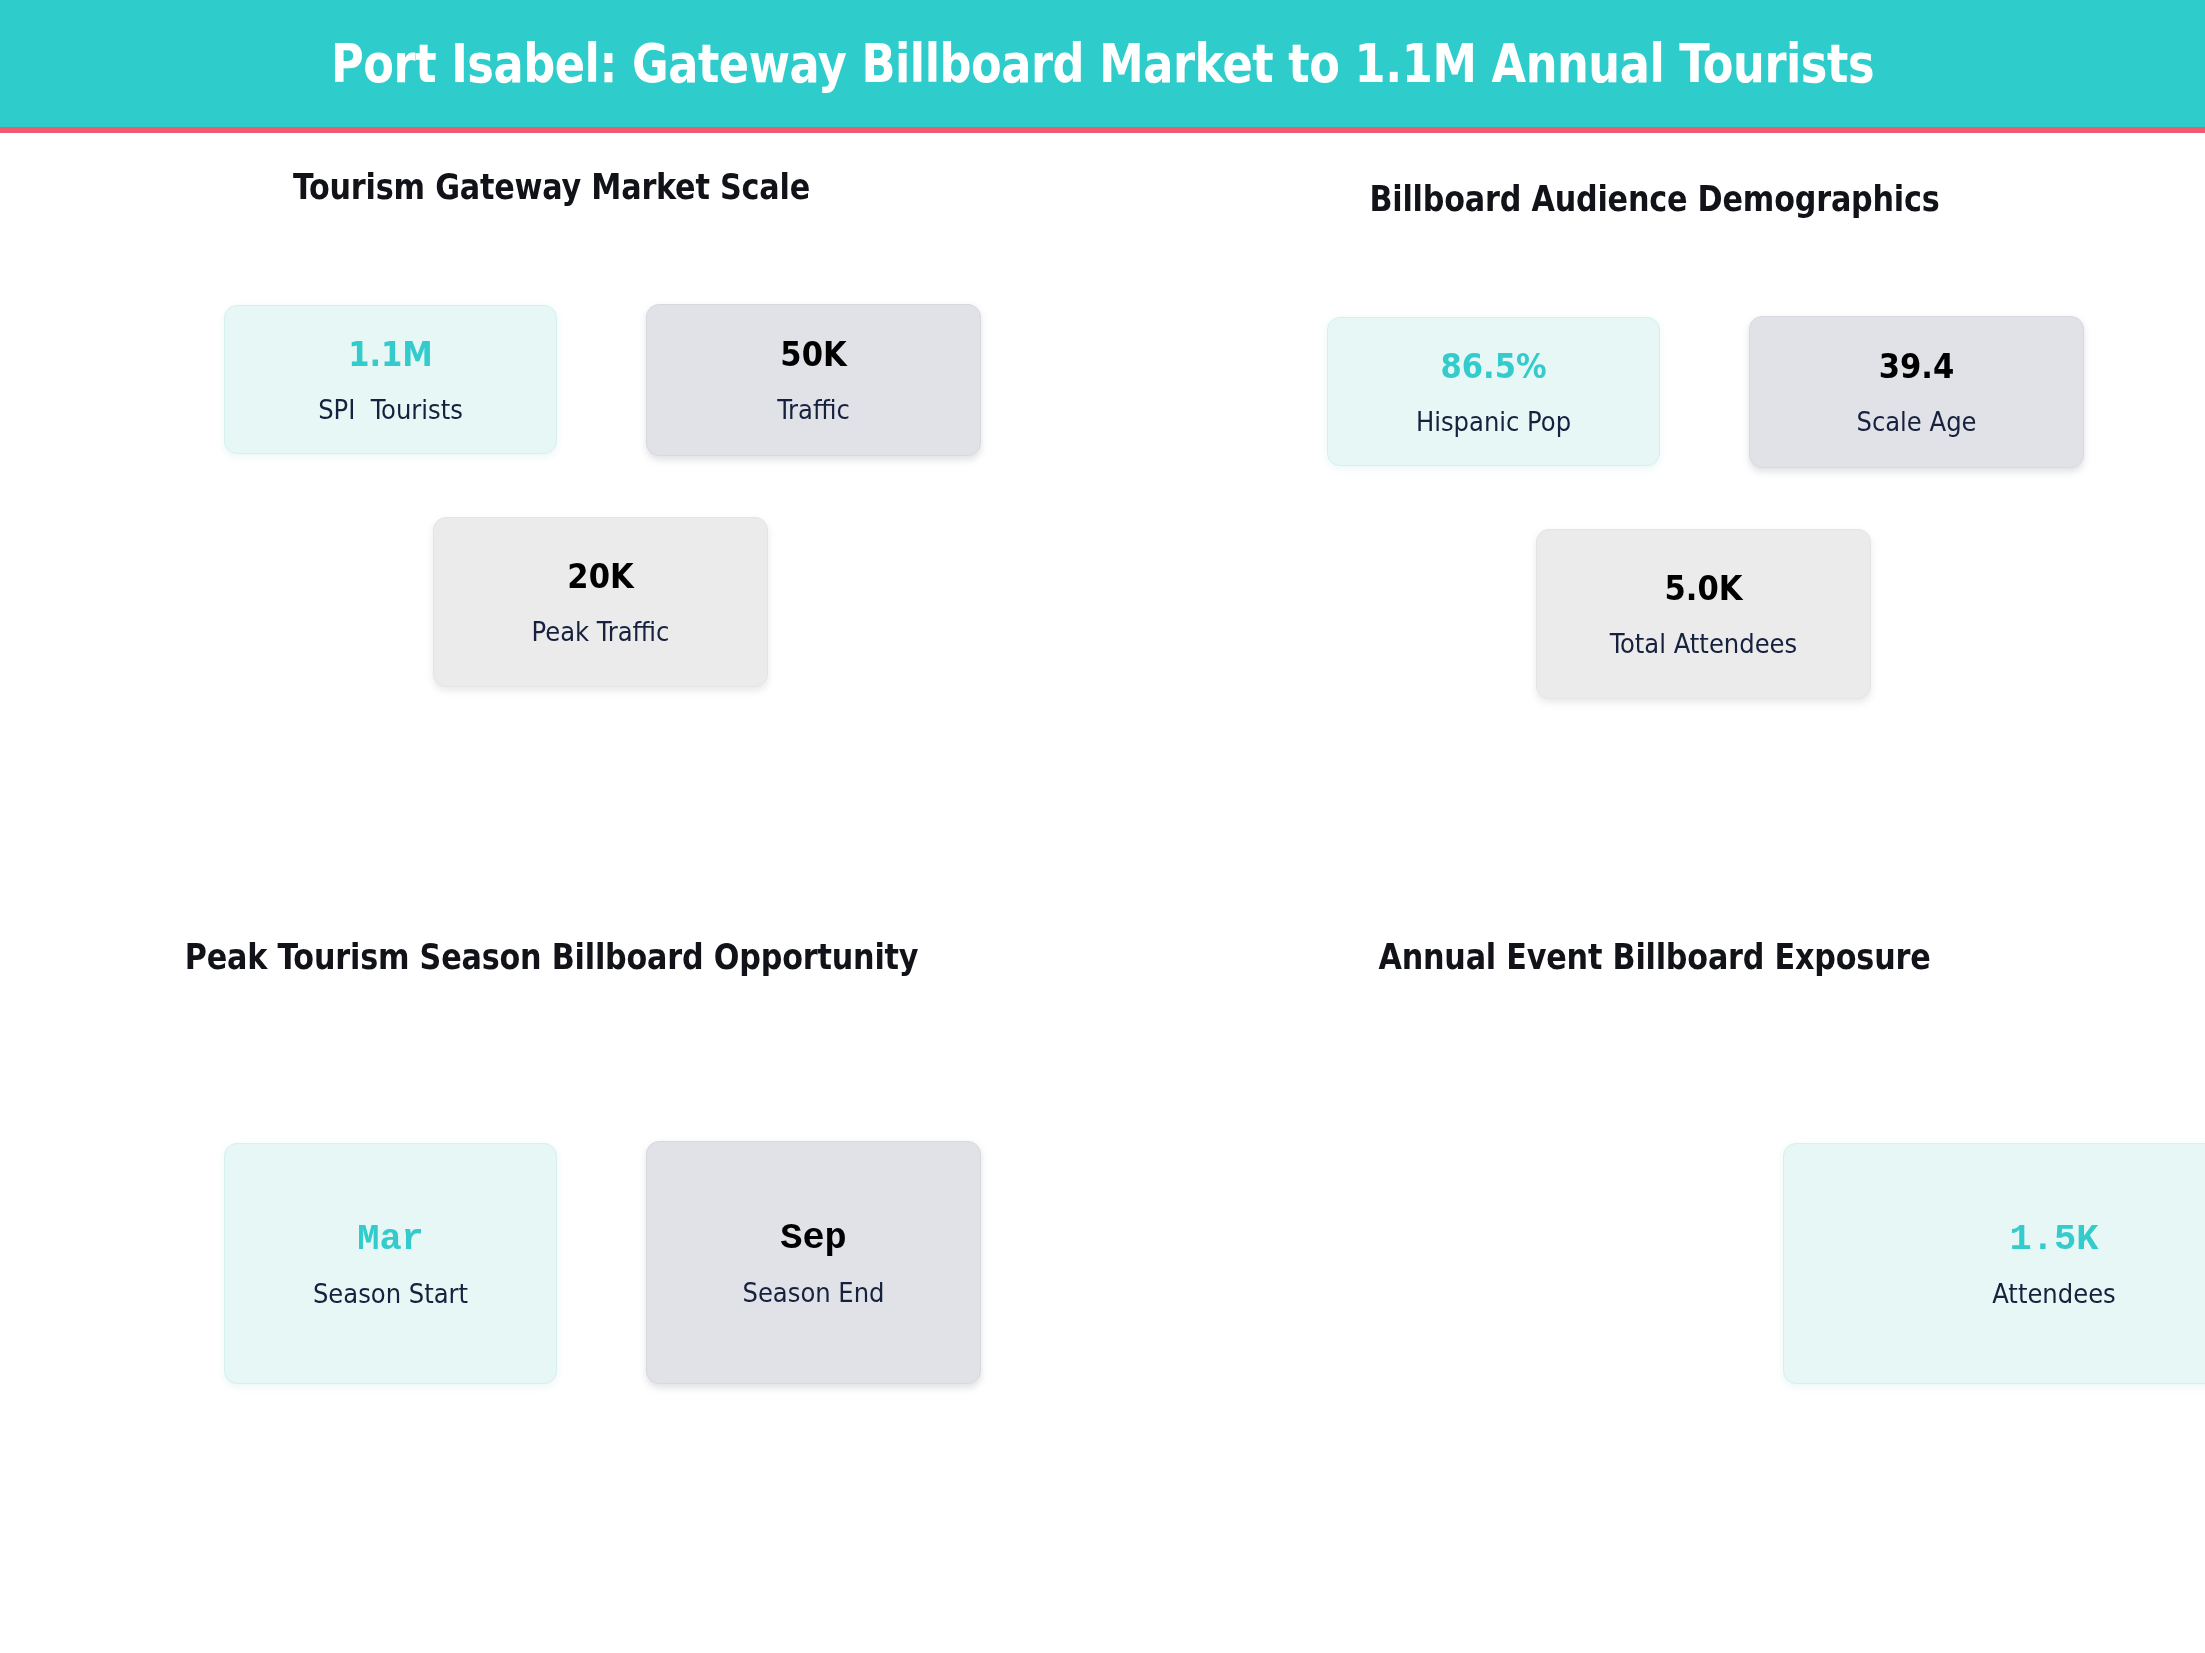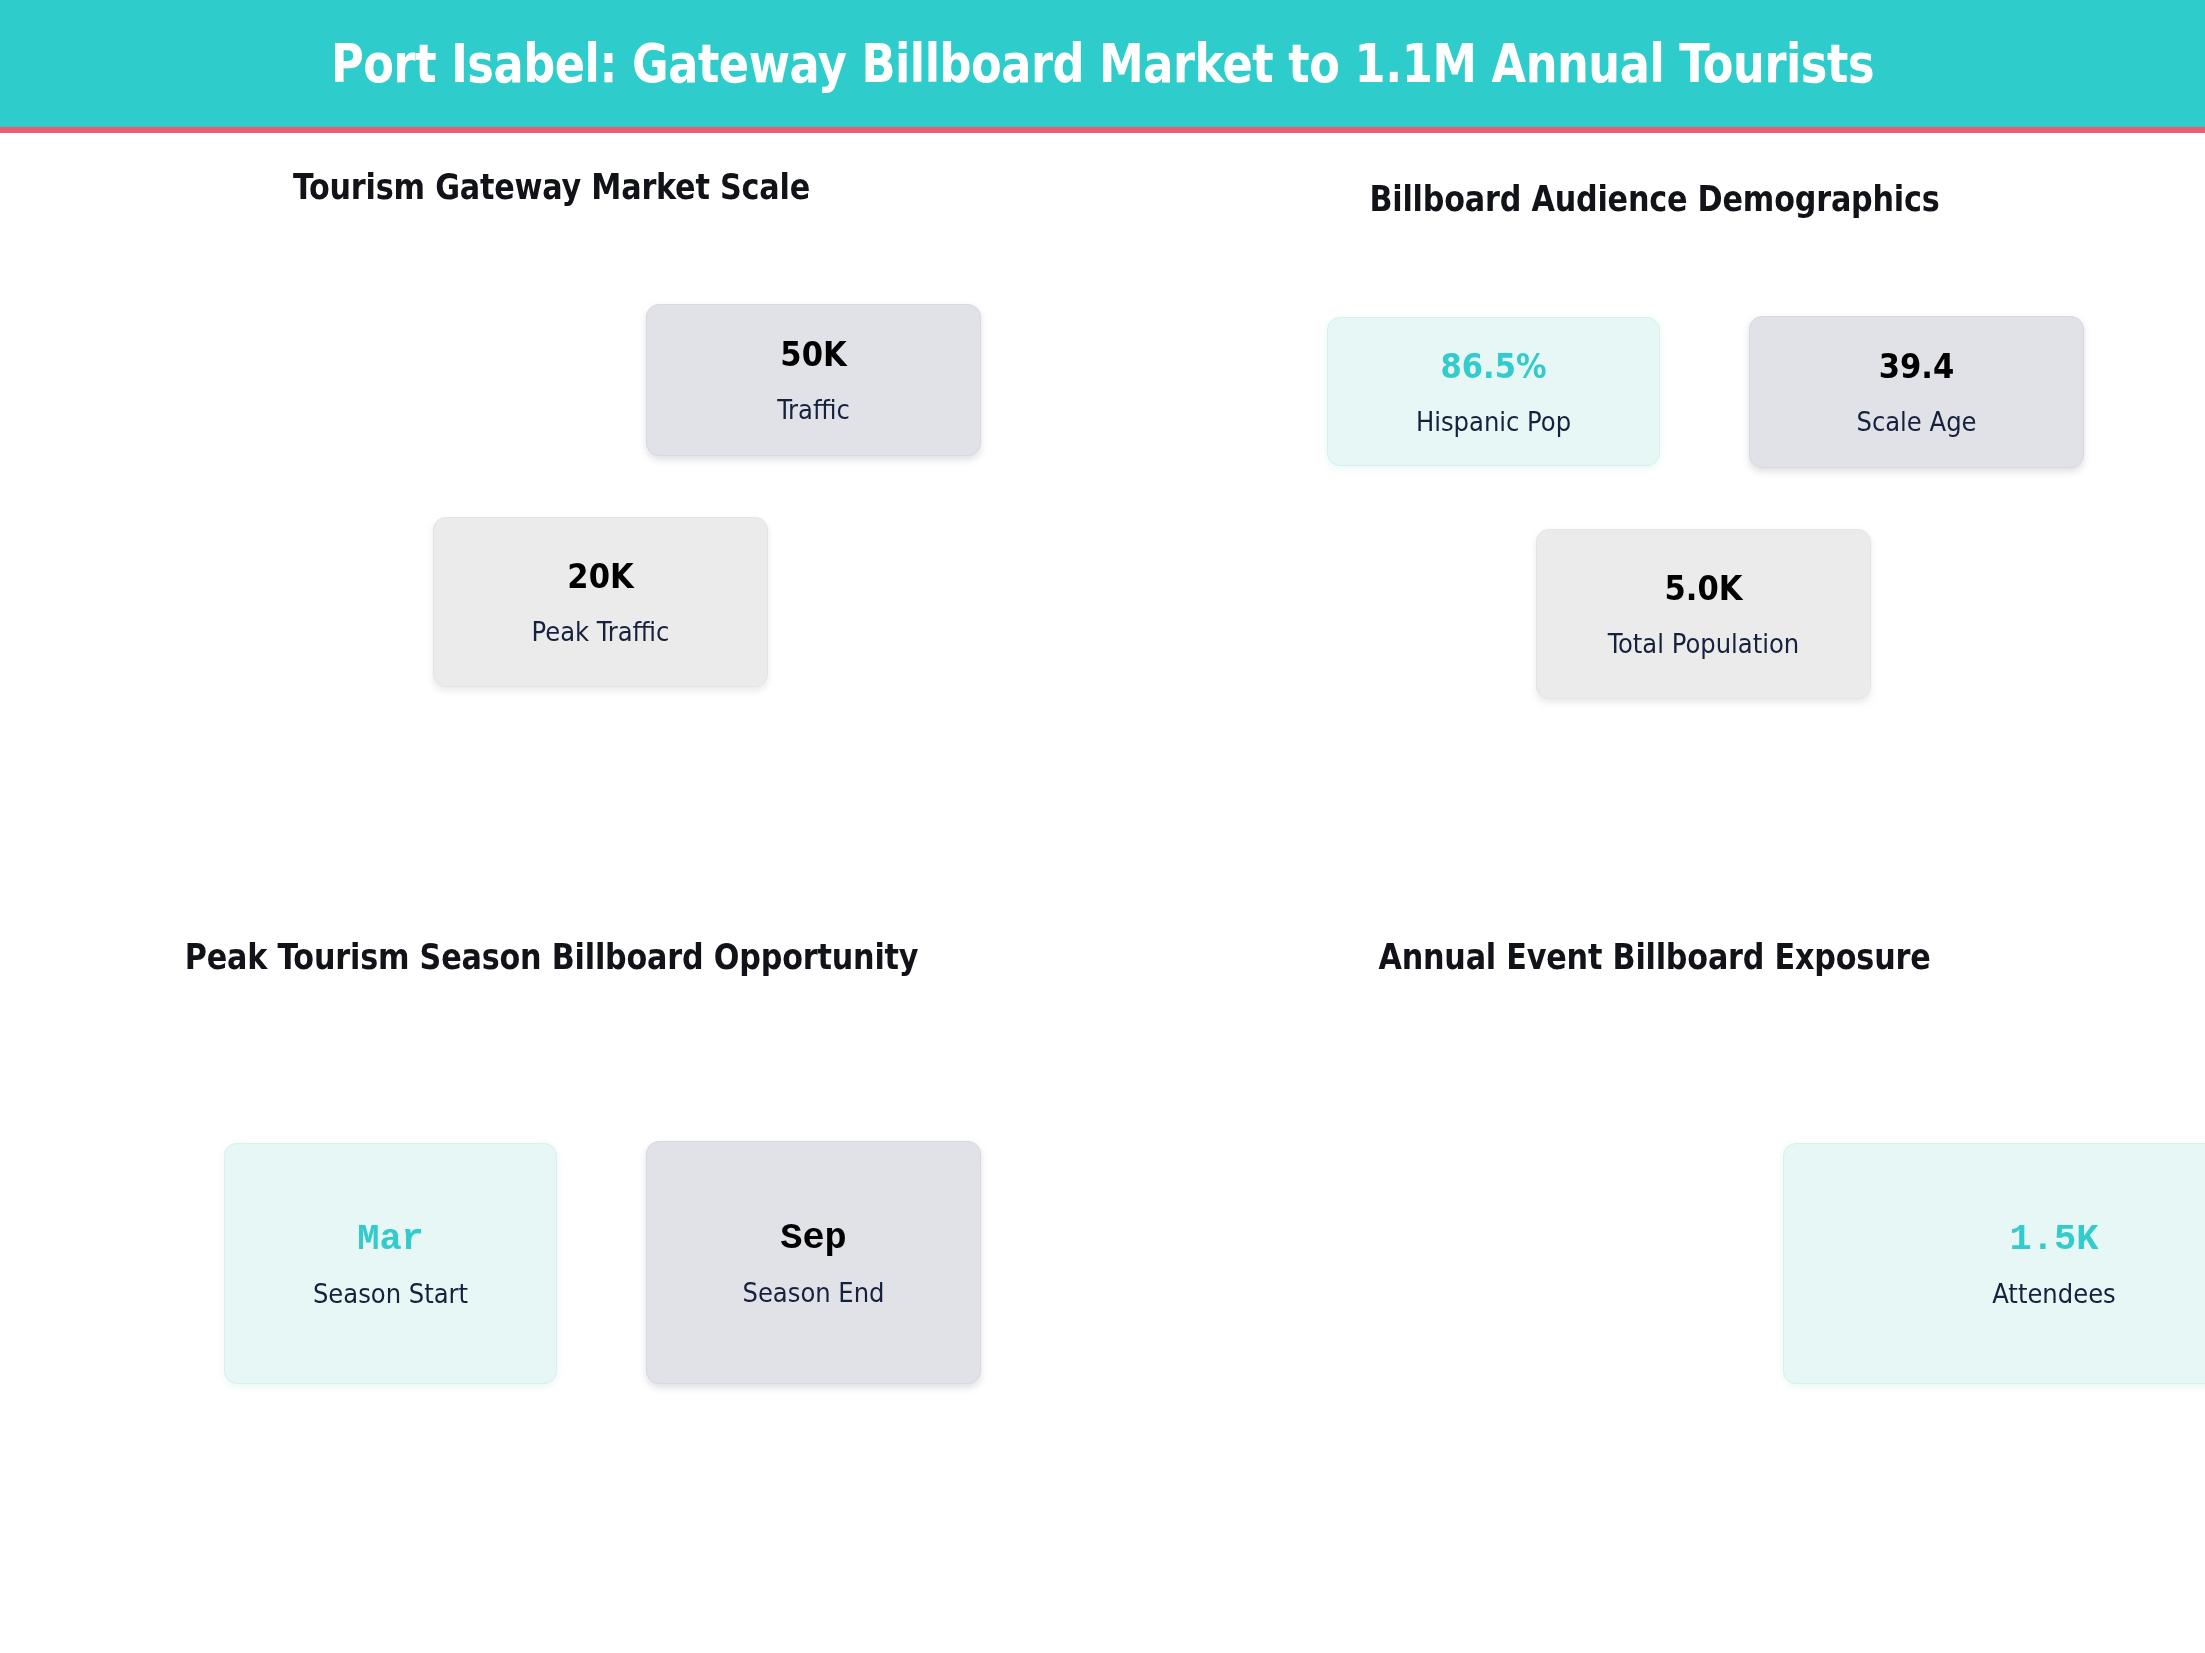--- a/index.html
+++ b/index.html
@@ -112,20 +112,24 @@
 </head>
 <body>
 
 <div id="header-band">
   <div id="header-title">Port Isabel: Gateway Billboard Market to 1.1M Annual Tourists</div>
 </div>
 <div id="header-accent"></div>
 
 <div class="quadrant" id="q-tl">
   <div class="panel-title">Tourism Gateway Market Scale</div>
+  <div class="card accent row1a">
+    <div class="value">1.1M</div>
+    <div class="label">SPI  Tourists</div>
+  </div>
   <div class="card neutral row1b">
     <div class="value">50K</div>
     <div class="label">Traffic</div>
   </div>
   <div class="card muted row2c">
     <div class="value">20K</div>
     <div class="label">Peak Traffic</div>
   </div>
 </div>
 
@@ -134,21 +138,21 @@
   <div class="card accent row1a">
     <div class="value">86.5%</div>
     <div class="label">Hispanic Pop</div>
   </div>
   <div class="card neutral row1b">
     <div class="value">39.4</div>
     <div class="label">Scale Age</div>
   </div>
   <div class="card muted row2c">
     <div class="value">5.0K</div>
-    <div class="label">Total Population</div>
+    <div class="label">Total Attendees</div>
   </div>
 </div>
 
 <div class="quadrant" id="q-bl">
   <div class="panel-title">Peak Tourism Season Billboard Opportunity</div>
   <div class="card accent bot-a">
     <div class="value">Mar</div>
     <div class="label">Season Start</div>
   </div>
   <div class="card neutral bot-b">

